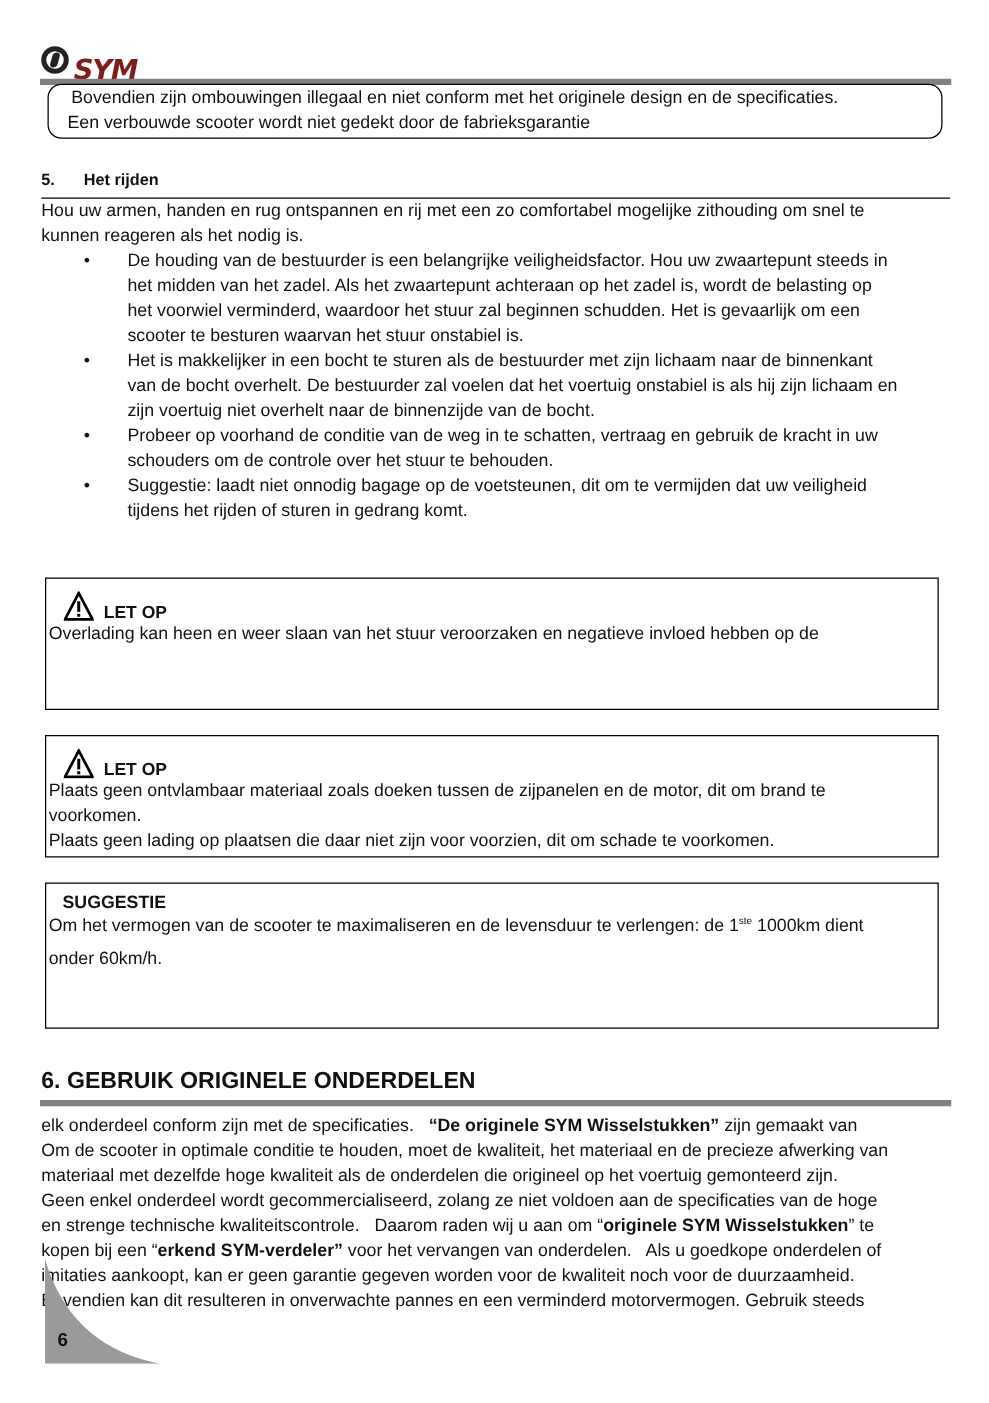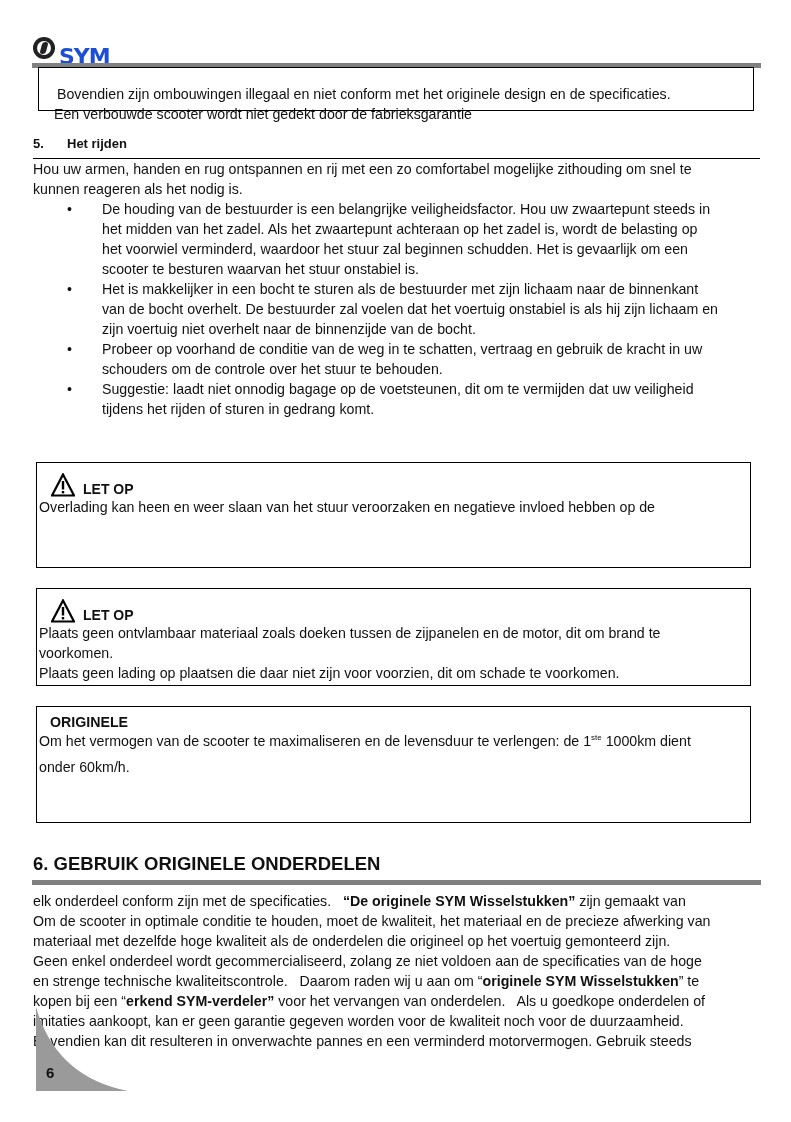--- a/index.html
+++ b/index.html
@@ -3,24 +3,24 @@
 <meta charset="utf-8">
 <style>
   html, body { margin: 0; padding: 0; background: #ffffff; }
   body { width: 791px; height: 1122px; position: relative; overflow: hidden;
          font-family: "Liberation Sans", sans-serif; color: #111; font-size: 14.2px; }
   .abs { position: absolute; }
   .logo { left: 33px; top: 36px; height: 24px; display: flex; align-items: center; }
   .logo .mark { width: 22px; height: 22px; border-radius: 50%; background: #222; position: relative; }
   .logo .mark::before { content: ""; position: absolute; left: 4px; top: 4px; width: 14px; height: 14px; border-radius: 50%; background: #fff; }
   .logo .mark::after { content: ""; position: absolute; left: 8px; top: 5px; width: 6px; height: 12px; border-radius: 6px; background: #222; transform: skewX(-15deg); }
-  .logo .word { font-weight: bold; font-size: 22px; letter-spacing: -1px; margin-left: 4px; color: #1d4ed8; font-family: "DejaVu Sans", sans-serif; margin-top: 16px; }
+  .logo .word { font-weight: bold; font-style: italic; font-size: 22px; letter-spacing: -1px; margin-left: 4px; color: #7f1d1d; font-family: "DejaVu Sans", sans-serif; margin-top: 16px; }
   .top-rule { left: 32px; top: 63px; width: 729px; height: 5px; background: #808080; }
   .box { border: 1.5px solid #000; box-sizing: border-box; }
-  .box1 { left: 38px; top: 67px; width: 716px; height: 44px; padding: 16px 0 0 18px; line-height: 20px; }
+  .box1 { left: 38px; top: 67px; width: 716px; height: 44px; padding: 0 0 0 18px; line-height: 20px; border-radius: 11px; }
   .box1 p { margin: 0; }
   .box1 p.l2 { margin-left: -3px; }
   .h5 { left: 33px; top: 136px; font-size: 13px; font-weight: bold; }
   .h5 .num { display: inline-block; width: 34px; }
   .h5-rule { left: 33px; top: 158px; width: 727px; height: 1px; background: #000; }
   .para { left: 33px; top: 159px; width: 728px; line-height: 20px; }
   .bullets { left: 33px; top: 199px; width: 728px; line-height: 20px; }
   .bullet { position: relative; padding-left: 69px; }
   .bullet .dot { position: absolute; left: 34px; top: 0; }
   .bullet p { margin: 0; }
@@ -116,21 +116,21 @@
     <span class="lbl">LET OP</span>
   </div>
   <div class="box-body">
     <p>Plaats geen ontvlambaar materiaal zoals doeken tussen de zijpanelen en de motor, dit om brand te</p>
     <p>voorkomen.</p>
     <p>Plaats geen lading op plaatsen die daar niet zijn voor voorzien, dit om schade te voorkomen.</p>
   </div>
 </div>
 
 <div class="abs box sugg">
-  <div class="sugg-head">ORIGINELE</div>
+  <div class="sugg-head">SUGGESTIE</div>
   <div class="box-body">
     <p><span>Om het vermogen van de scooter te maximaliseren en de levensduur te verlengen: de 1</span><sup>ste</sup><span> 1000km dient</span></p>
     <p class="last">onder 60km/h.</p>
   </div>
 </div>
 
 <div class="abs h6">6. GEBRUIK ORIGINELE ONDERDELEN</div>
 <div class="abs h6-rule"></div>
 <div class="abs para6" id="para6">
     <p style="white-space: pre;"><span>elk onderdeel conform zijn met de specificaties.   </span><b>“De originele SYM Wisselstukken”</b><span> zijn gemaakt van</span></p>

